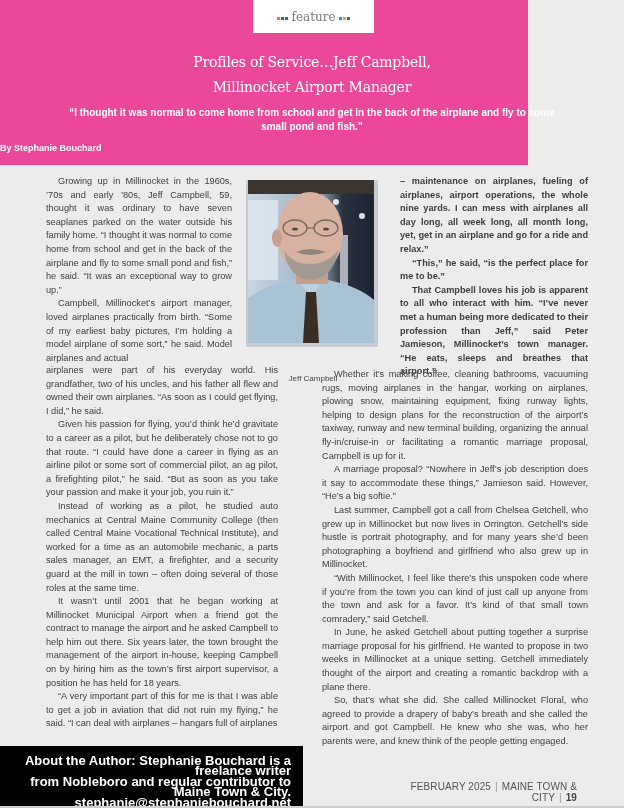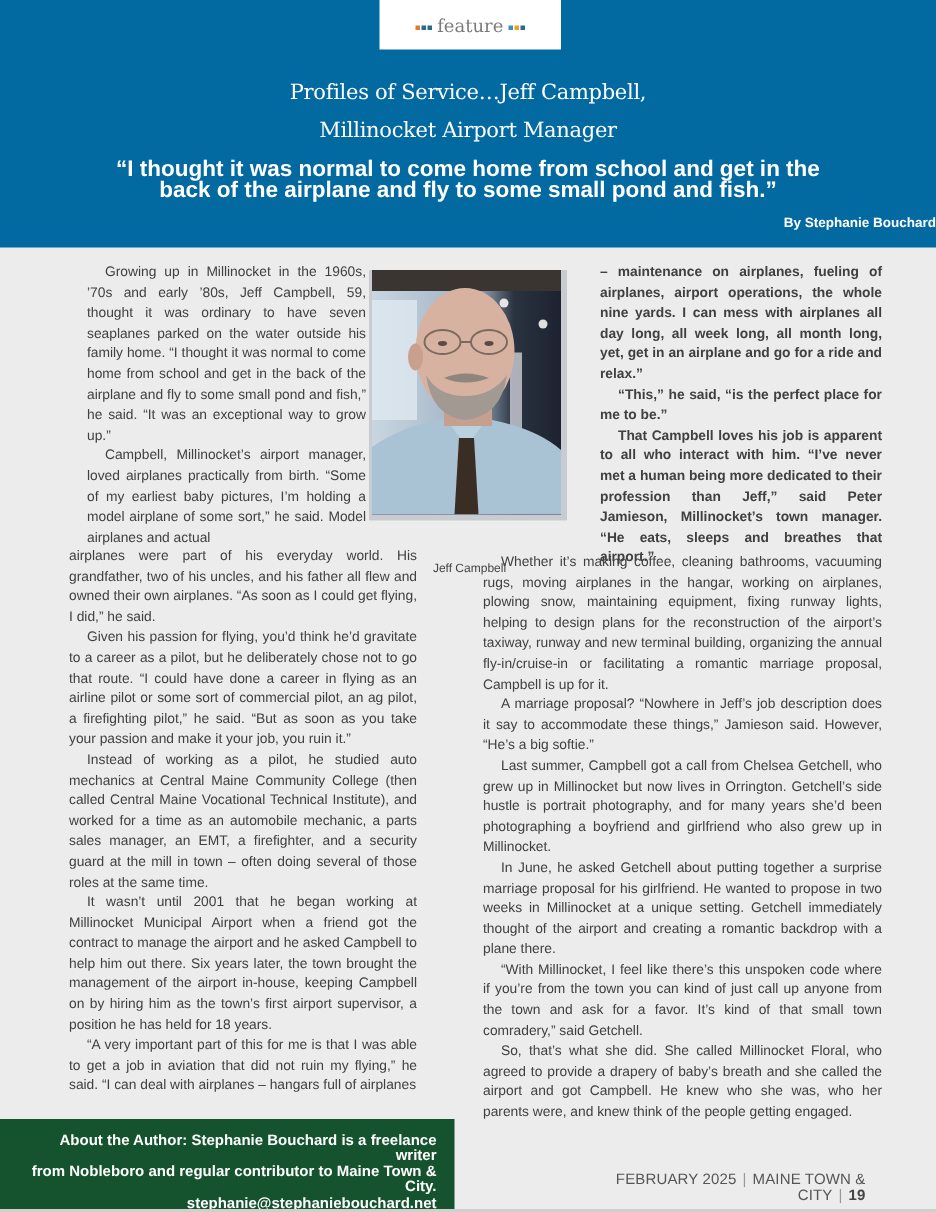--- a/index.html
+++ b/index.html
@@ -4,74 +4,74 @@
 <style>
   * { box-sizing: border-box; margin: 0; padding: 0; }
   html, body { width: 624px; height: 808px; overflow: hidden; }
   body {
     background: #ececec;
     font-family: "Liberation Sans", "DejaVu Sans", sans-serif;
     color: #3a3a3a;
     position: relative;
   }
   .header {
-    position: absolute; left: 0; top: 0; width: 624px; height: 165px;
-    background: #0369a1;
+    position: absolute; left: 0; top: 0; width: 528px; height: 165px;
+    background: #ec4899;
   }
   .section-tab {
     position: absolute; left: 253px; top: 0; width: 121px; height: 33px;
     background: #ffffff;
     display: flex; align-items: center; justify-content: center; gap: 3px;
   }
   .section-tab .label {
     font-family: "DejaVu Serif", serif; font-size: 12px; color: #7a7a7a;
   }
   .dots { display: inline-flex; gap: 1px; align-items: flex-end; margin-top: 4px; }
   .dots i { display: block; width: 3px; height: 3px; }
   .title {
     position: absolute; left: 0; top: 50px; width: 624px;
     text-align: center; color: #ffffff;
     font-family: "DejaVu Serif", serif; font-weight: normal;
     font-size: 14px; line-height: 25px; letter-spacing: -0.2px;
   }
   .pullquote {
     position: absolute; left: 60px; top: 106px; width: 504px;
     text-align: center; color: #ffffff; font-weight: bold;
-    font-size: 15px; line-height: 14px;
+    font-size: 10px; line-height: 14px;
   }
   .byline {
     position: absolute; left: 0; top: 143px; width: 624px;
-    text-align: right; color: #ffffff; font-weight: bold; font-size: 9px;
+    text-align: left; color: #ffffff; font-weight: bold; font-size: 9px;
   }
   .col {
     position: absolute; font-size: 9.2px; line-height: 13.6px;
     text-align: justify; color: #404040;
   }
   .col p { text-indent: 12px; }
   .col p.noindent { text-indent: 0; }
-  .col1a { left: 46px; top: 175px; width: 186px; margin-left: 12px; }
+  .col1a { left: 46px; top: 175px; width: 186px; }
   .col1b { left: 46px; top: 364px; width: 232px; }
   .col3a { left: 400px; top: 175px; width: 188px; font-weight: bold; }
   .col3b { left: 322px; top: 368px; width: 266px; }
   .photo-wrap {
     position: absolute; left: 246px; top: 180px; width: 132px; height: 167px;
     background: #c8ccd0;
   }
   .photo {
     position: absolute; left: 248px; top: 180px; width: 126px; height: 163px;
     overflow: hidden; background: #3c4652;
   }
   .caption {
     position: absolute; left: 250px; top: 349px; width: 126px;
     text-align: center; font-size: 8px; color: #444; margin-top: 25px;
   }
   .author-box {
     position: absolute; left: 0; top: 746px; width: 303px; height: 62px;
-    background: #14532d; color: #ffffff; text-align: right;
-    padding: 10px 12px 0 10px; font-weight: bold; font-size: 10px; line-height: 10.4px;
+    background: #000000; color: #ffffff; text-align: right;
+    padding: 10px 12px 0 10px; font-weight: bold; font-size: 13px; line-height: 10.4px;
   }
   .author-box a { color: #ffffff; text-decoration: underline; }
   .footer {
     position: absolute; left: 405px; top: 781px; width: 172px;
     font-size: 10px; color: #555; text-align: right; letter-spacing: 0.1px;
   }
   .footer .sep { color: #999; padding: 0 4px; }
   .footer b { color: #444; }
   .bottom-rule {
     position: absolute; left: 0; top: 806px; width: 624px; height: 2px; background: #cfcfcf;
@@ -159,22 +159,22 @@
 <div class="col col3a">
   <p class="noindent">– maintenance on airplanes, fueling of airplanes, airport operations, the whole nine yards. I can mess with airplanes all day long, all week long, all month long, yet, get in an airplane and go for a ride and relax.”</p>
   <p>“This,” he said, “is the perfect place for me to be.”</p>
   <p>That Campbell loves his job is apparent to all who interact with him. “I’ve never met a human being more dedicated to their profession than Jeff,” said Peter Jamieson, Millinocket’s town manager. “He eats, sleeps and breathes that airport.”</p>
 </div>
 
 <div class="col col3b">
   <p>Whether it’s making coffee, cleaning bathrooms, vacuuming rugs, moving airplanes in the hangar, working on airplanes, plowing snow, maintaining equipment, fixing runway lights, helping to design plans for the reconstruction of the airport’s taxiway, runway and new terminal building, organizing the annual fly-in/cruise-in or facilitating a romantic marriage proposal, Campbell is up for it.</p>
   <p>A marriage proposal? “Nowhere in Jeff’s job description does it say to accommodate these things,” Jamieson said. However, “He’s a big softie.”</p>
   <p>Last summer, Campbell got a call from Chelsea Getchell, who grew up in Millinocket but now lives in Orrington. Getchell’s side hustle is portrait photography, and for many years she’d been photographing a boyfriend and girlfriend who also grew up in Millinocket.</p>
+  <p>“With Millinocket, I feel like there’s this unspoken code where if you’re from the town you can kind of just call up anyone from the town and ask for a favor. It’s kind of that small town comradery,” said Getchell.</p>
   <p>In June, he asked Getchell about putting together a surprise marriage proposal for his girlfriend. He wanted to propose in two weeks in Millinocket at a unique setting. Getchell immediately thought of the airport and creating a romantic backdrop with a plane there.</p>
-  <p>“With Millinocket, I feel like there’s this unspoken code where if you’re from the town you can kind of just call up anyone from the town and ask for a favor. It’s kind of that small town comradery,” said Getchell.</p>
   <p>So, that’s what she did. She called Millinocket Floral, who agreed to provide a drapery of baby’s breath and she called the airport and got Campbell. He knew who she was, who her parents were, and knew think of the people getting engaged.</p>
 </div>
 
 <div class="author-box">
   <div>About the Author:  Stephanie Bouchard is a freelance writer</div>
   <div>from Nobleboro and regular contributor to Maine Town &amp; City.</div>
   <div><a>stephanie@stephaniebouchard.net</a></div>
 </div>
 
 <div class="footer">

